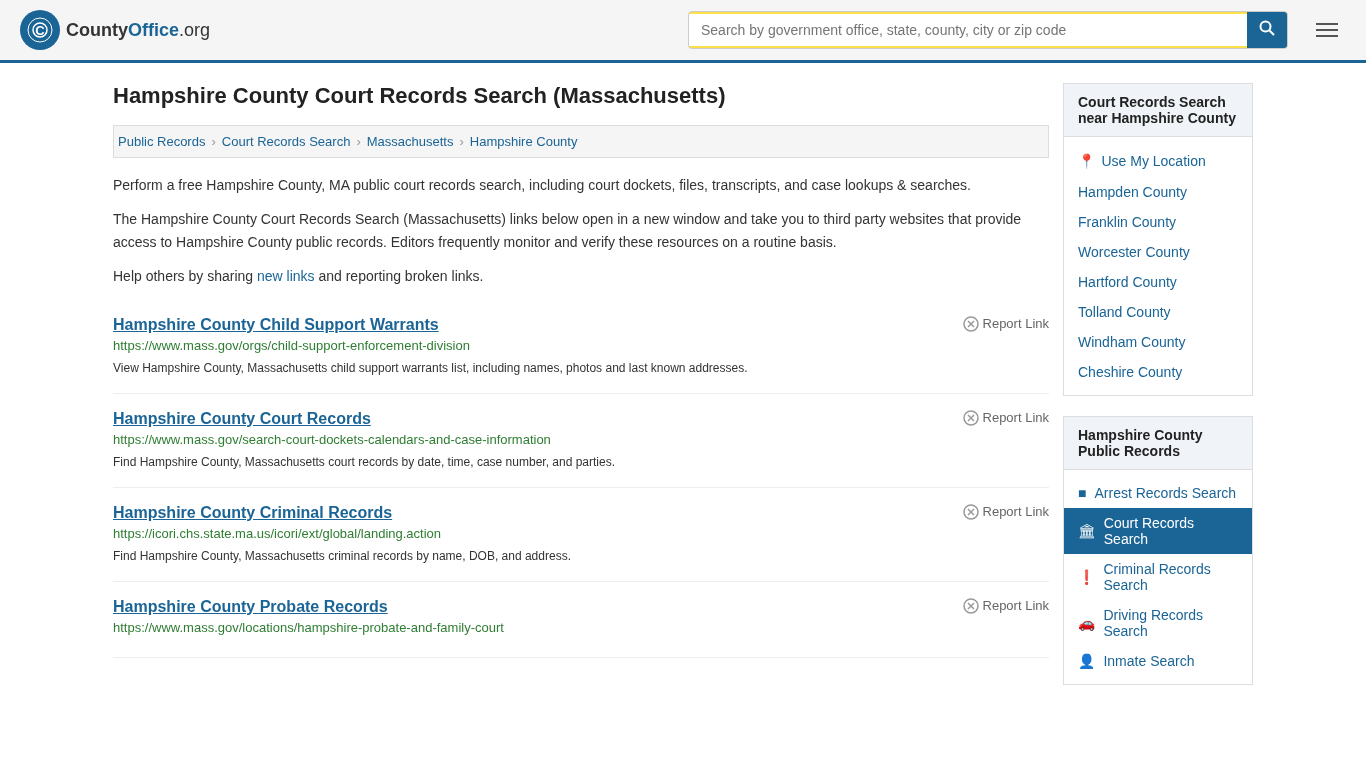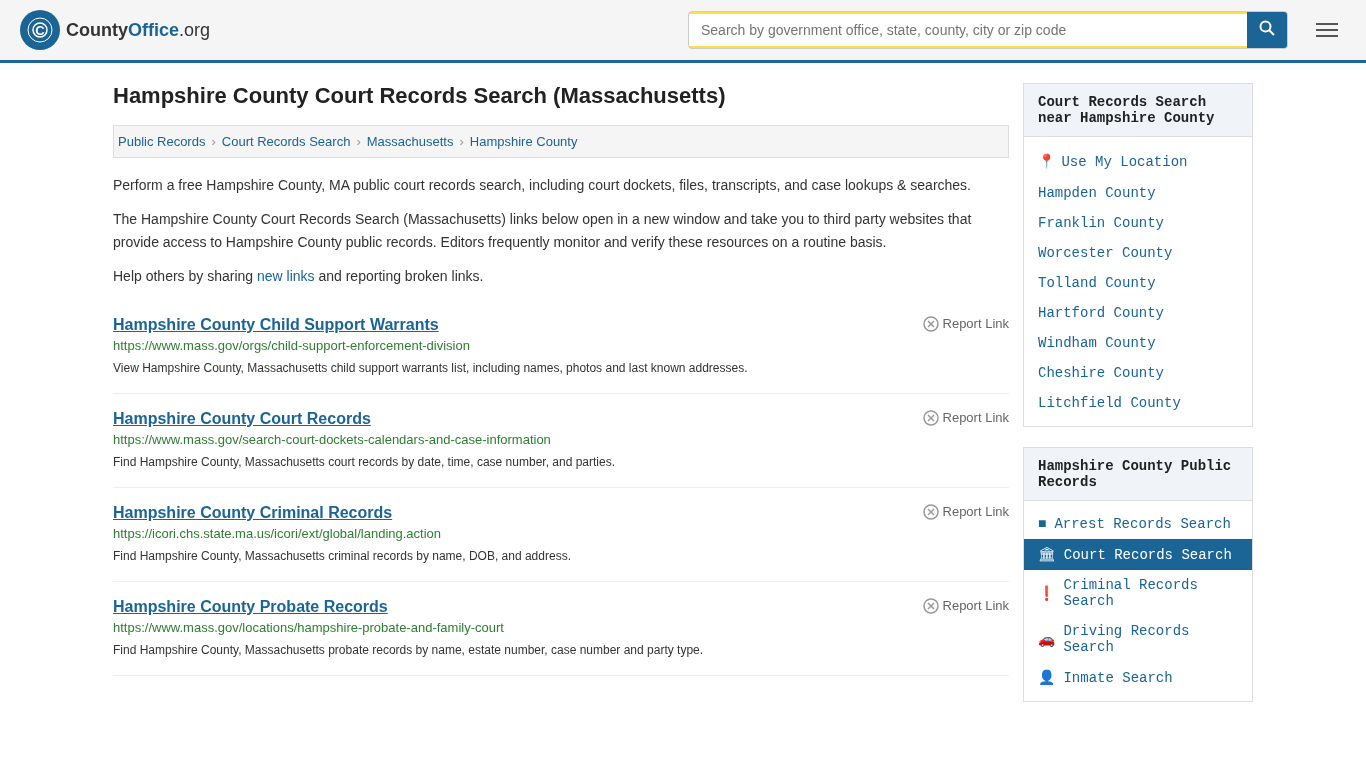--- a/index.html
+++ b/index.html
@@ -80,23 +80,22 @@
       margin: 0 auto;
       padding: 20px 20px;
       display: flex;
       gap: 14px;
     }
     .content-area {
       flex: 1;
       min-width: 0;
     }
     .sidebar {
-      width: 230px;
+      width: 190px;
       flex-shrink: 0;
-      font-family: Liberation Mono, monospace;
     }
 
     
     .page-title {
       font-size: 22px;
       font-weight: bold;
       color: #222;
       margin-bottom: 16px;
     }
 
@@ -321,43 +320,41 @@
       <span class="report-link">
         <svg width="16" height="16" viewBox="0 0 16 16" fill="none">
           <circle cx="8" cy="8" r="7" stroke="#999" stroke-width="1.5" fill="none"></circle>
           <line x1="5" y1="5" x2="11" y2="11" stroke="#999" stroke-width="1.5"></line>
           <line x1="11" y1="5" x2="5" y2="11" stroke="#999" stroke-width="1.5"></line>
         </svg>
         Report Link
       </span>
     </div>
     <div class="result-url">https://www.mass.gov/locations/hampshire-probate-and-family-court</div>
-    <div class="result-desc">Find Hampshire County, Massachusetts probate records by name, estate number, case number and party type.</div>
   </div>
       </div>
   </div>
 
   <aside class="sidebar">
 
     <div class="sidebar-box">
       <div class="sidebar-box-title">Court Records Search near Hampshire County</div>
       <div class="sidebar-box-content">
         <div class="use-location">
           <span style="color:#c0392b;">📍</span>
           <span>Use My Location</span>
         </div>
         <div id="nearby-counties-container">
             <a class="sidebar-link">Hampden County</a>
             <a class="sidebar-link">Franklin County</a>
             <a class="sidebar-link">Worcester County</a>
+            <a class="sidebar-link">Hartford County</a>
             <a class="sidebar-link">Tolland County</a>
-            <a class="sidebar-link">Hartford County</a>
             <a class="sidebar-link">Windham County</a>
             <a class="sidebar-link">Cheshire County</a>
-            <a class="sidebar-link">Litchfield County</a>
           </div>
       </div>
     </div>
 
     <div class="sidebar-box">
       <div class="sidebar-box-title">Hampshire County Public Records</div>
       <div class="sidebar-box-content">
         <div id="public-records-links-container">
             <a class="sidebar-link">
               <span class="sidebar-icon">■</span>

